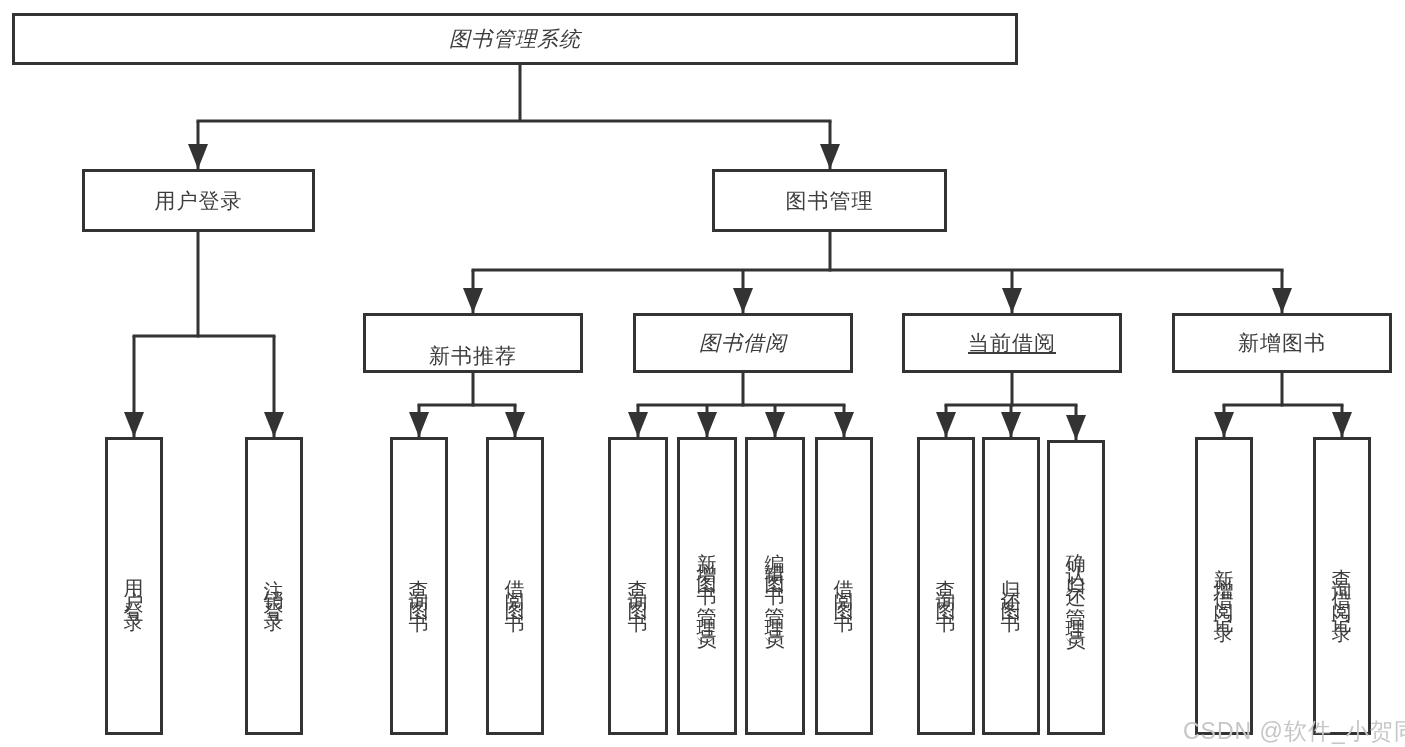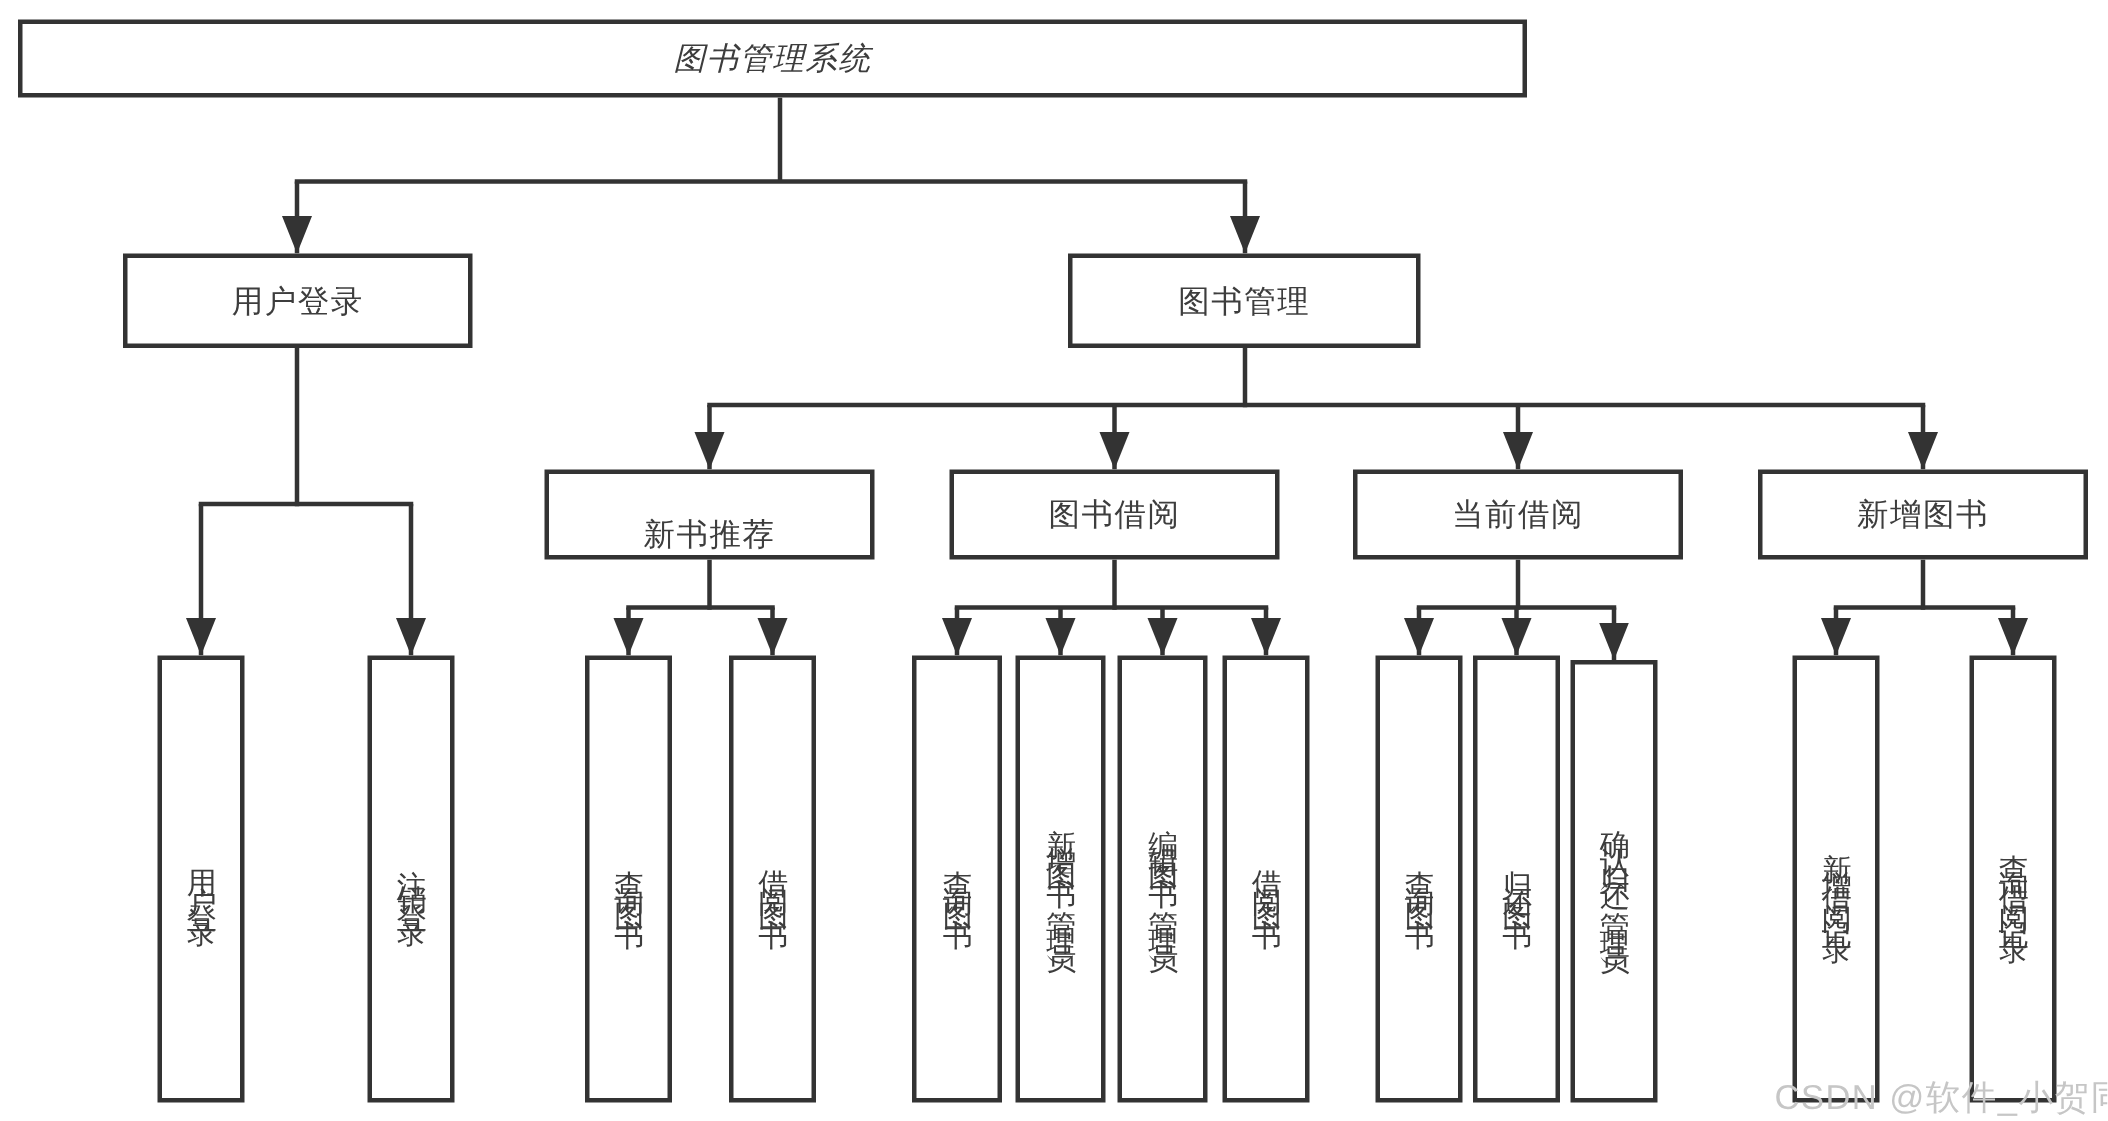--- a/index.html
+++ b/index.html
@@ -129,24 +129,24 @@
   <div class="node" style="left:82px; top:169px; width:233px; height:63px;">
     <span class="hlabel">用户登录</span>
   </div>
   <div class="node" style="left:712px; top:169px; width:235px; height:63px;font-family:Liberation Mono, monospace;">
     <span class="hlabel">图书管理</span>
   </div>
 
   <div class="node" style="left:363px; top:313px; width:220px; height:60px;align-items:flex-end;">
     <span class="hlabel">新书推荐</span>
   </div>
-  <div class="node" style="left:633px; top:313px; width:220px; height:60px;">
+  <div class="node" style="left:633px; top:313px; width:220px; height:60px;font-style:italic;">
     <span class="hlabel">图书借阅</span>
   </div>
-  <div class="node" style="left:902px; top:313px; width:220px; height:60px;">
+  <div class="node" style="left:902px; top:313px; width:220px; height:60px;text-decoration:underline;">
     <span class="hlabel">当前借阅</span>
   </div>
   <div class="node" style="left:1172px; top:313px; width:220px; height:60px;">
     <span class="hlabel">新增图书</span>
   </div>
 
   <div class="vnode" style="left:105px; width:58px;">
     <span class="vlabel">用户登录</span>
   </div>
   <div class="vnode" style="left:245px; width:58px;">

